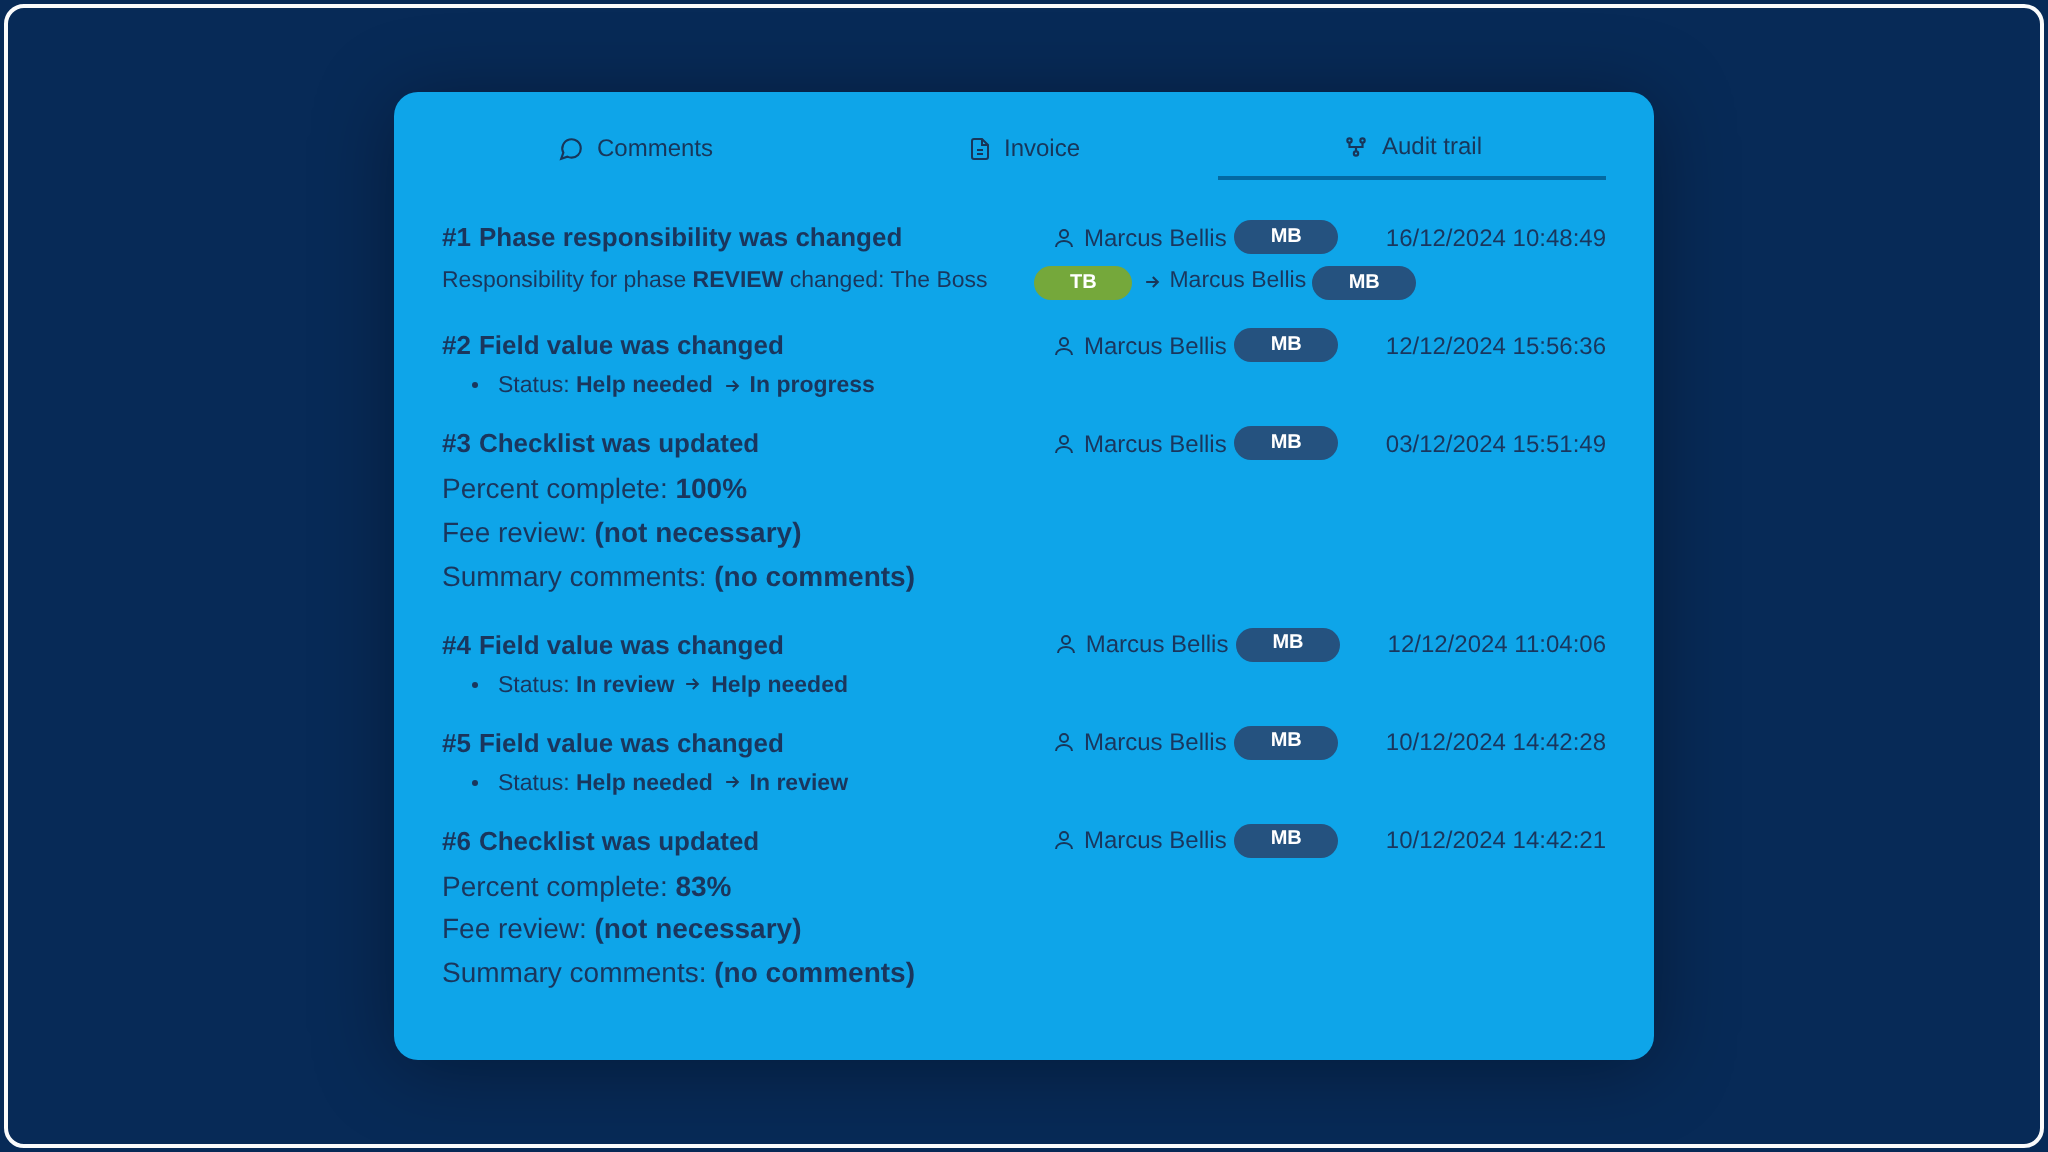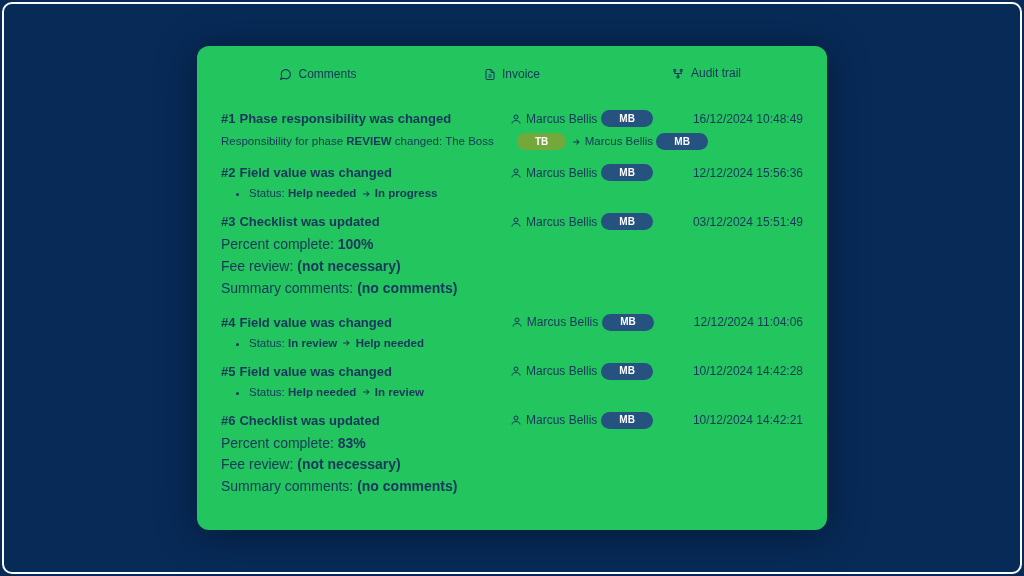--- a/index.html
+++ b/index.html
@@ -15,21 +15,21 @@
   body::before {
     content: "";
     position: absolute;
     inset: 2px;
     border: 2px solid #fafbfc;
     border-radius: 10px;
     pointer-events: none;
   }
   .card {
     width: 630px;
-    background: #22c55e;
+    background: #0ea5e9;
     border-radius: 12px;
     box-shadow: 0 4px 40px rgba(0,0,0,.35);
     padding: 18px 24px 22px 24px;
     color: #18365a;
   }
 
   
   .tabs {
     display: flex;
     align-items: center;
@@ -41,21 +41,21 @@
     display: flex;
     align-items: center;
     justify-content: center;
     gap: 6px;
     font-size: 12px;
     color: #18365a;
     padding: 2px 0 8px 0;
     cursor: pointer;
   }
   .tab.active {
-    border-bottom: 2px solid #22c55e;
+    border-bottom: 2px solid #0369a1;
     color: #18365a;
   }
   .tab svg { display: block; }
 
   
   .entry { padding: 6px 0 10px 0; }
   .entry + .entry { padding-top: 4px; }
   .entry-head {
     display: flex;
     align-items: center;
@@ -70,21 +70,21 @@
     gap: 4px;
   }
   .meta {
     display: flex;
     align-items: center;
     gap: 4px;
     font-size: 12px;
     color: #1a365d;
     white-space: nowrap;
   }
-  .meta .dt { margin-left: 36px; font-size: 12px; color: #1a365d; }
+  .meta .dt { margin-left: 20px; font-size: 12px; color: #1a365d; }
   .meta svg { display: block; }
   .initials {
     display: inline-flex;
     align-items: center;
     justify-content: center;
     min-width: 26px;
     height: 17px;
     padding: 0 18px;
     border-radius: 10px;
     font-size: 10px;

